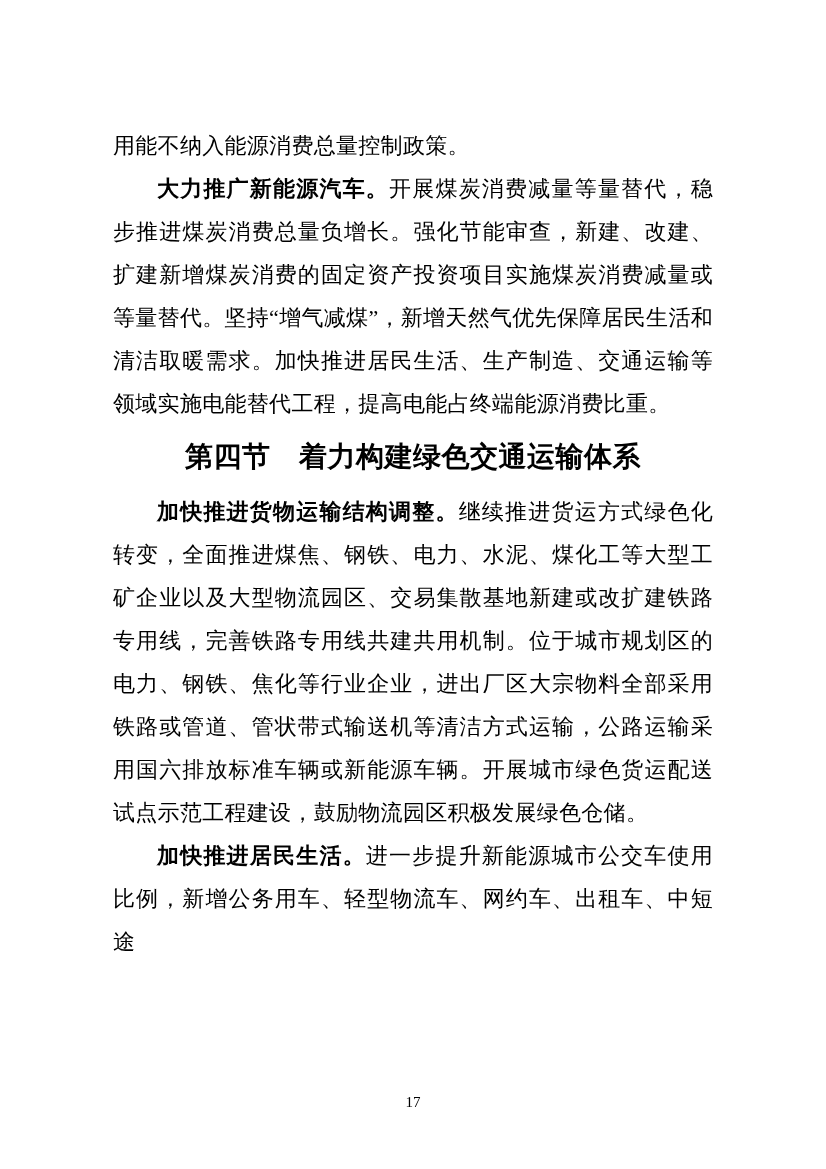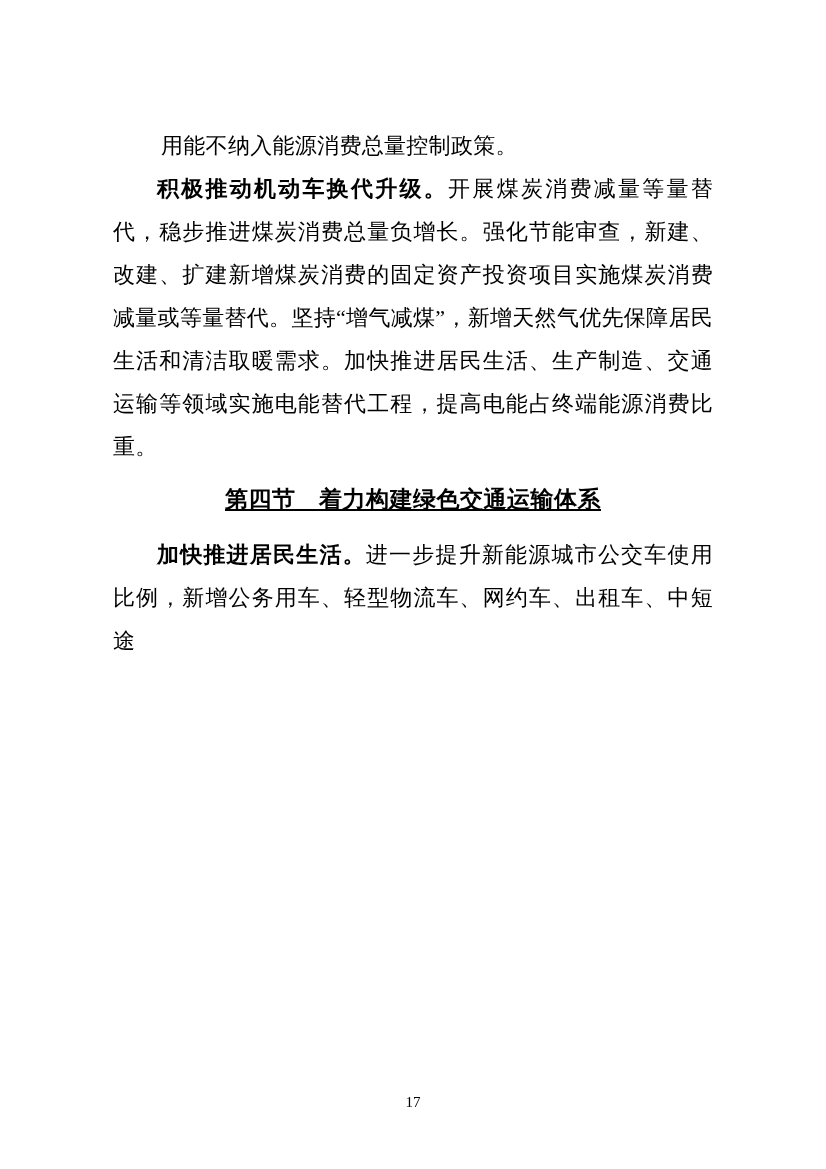--- a/index.html
+++ b/index.html
@@ -30,33 +30,31 @@
     text-align: justify;
     text-justify: inter-ideograph;
     letter-spacing: 0.3px;
     word-break: break-all;
   }
   p.para.indent {
     text-indent: 2em;
   }
   p.para.no-indent {
     text-indent: 0;
-    margin-left: 48px;
   }
   .lead {
     font-weight: bold;
   }
   h2.heading {
     margin: 10px 0 12px 0;
-    font-size: 23px;
+    font-size: 28px;
     line-height: 43px;
     font-weight: bold;
     text-align: center;
     letter-spacing: 0.5px;
-    text-decoration: underline;
   }
   .footer {
     position: absolute;
     left: 0;
     right: 0;
     bottom: 58px;
     text-align: center;
   }
   .page-num {
     font-size: 15px;
@@ -65,24 +63,25 @@
   }
 </style>
 </head>
 <body>
 
 <div class="page">
   <div class="content">
 
     <p class="para no-indent"><span>用能不纳入能源消费总量控制政策。</span></p>
 
-    <p class="para indent"><span class="lead">积极推动机动车换代升级。</span><span>开展煤炭消费减量等量替代，稳步推进煤炭消费总量负增长。强化节能审查，新建、改建、扩建新增煤炭消费的固定资产投资项目实施煤炭消费减量或等量替代。坚持“增气减煤”，新增天然气优先保障居民生活和清洁取暖需求。加快推进居民生活、生产制造、交通运输等领域实施电能替代工程，提高电能占终端能源消费比重。</span></p>
+    <p class="para indent"><span class="lead">大力推广新能源汽车。</span><span>开展煤炭消费减量等量替代，稳步推进煤炭消费总量负增长。强化节能审查，新建、改建、扩建新增煤炭消费的固定资产投资项目实施煤炭消费减量或等量替代。坚持“增气减煤”，新增天然气优先保障居民生活和清洁取暖需求。加快推进居民生活、生产制造、交通运输等领域实施电能替代工程，提高电能占终端能源消费比重。</span></p>
 
     <h2 class="heading">第四节　着力构建绿色交通运输体系</h2>
 
+    <p class="para indent"><span class="lead">加快推进货物运输结构调整。</span><span>继续推进货运方式绿色化转变，全面推进煤焦、钢铁、电力、水泥、煤化工等大型工矿企业以及大型物流园区、交易集散基地新建或改扩建铁路专用线，完善铁路专用线共建共用机制。位于城市规划区的电力、钢铁、焦化等行业企业，进出厂区大宗物料全部采用铁路或管道、管状带式输送机等清洁方式运输，公路运输采用国六排放标准车辆或新能源车辆。开展城市绿色货运配送试点示范工程建设，鼓励物流园区积极发展绿色仓储。</span></p>
 
 
     <p class="para indent"><span class="lead">加快推进居民生活。</span><span>进一步提升新能源城市公交车使用比例，新增公务用车、轻型物流车、网约车、出租车、中短途</span></p>
 
   </div>
 
   <div class="footer">
     <span class="page-num">17</span>
   </div>
 </div>

